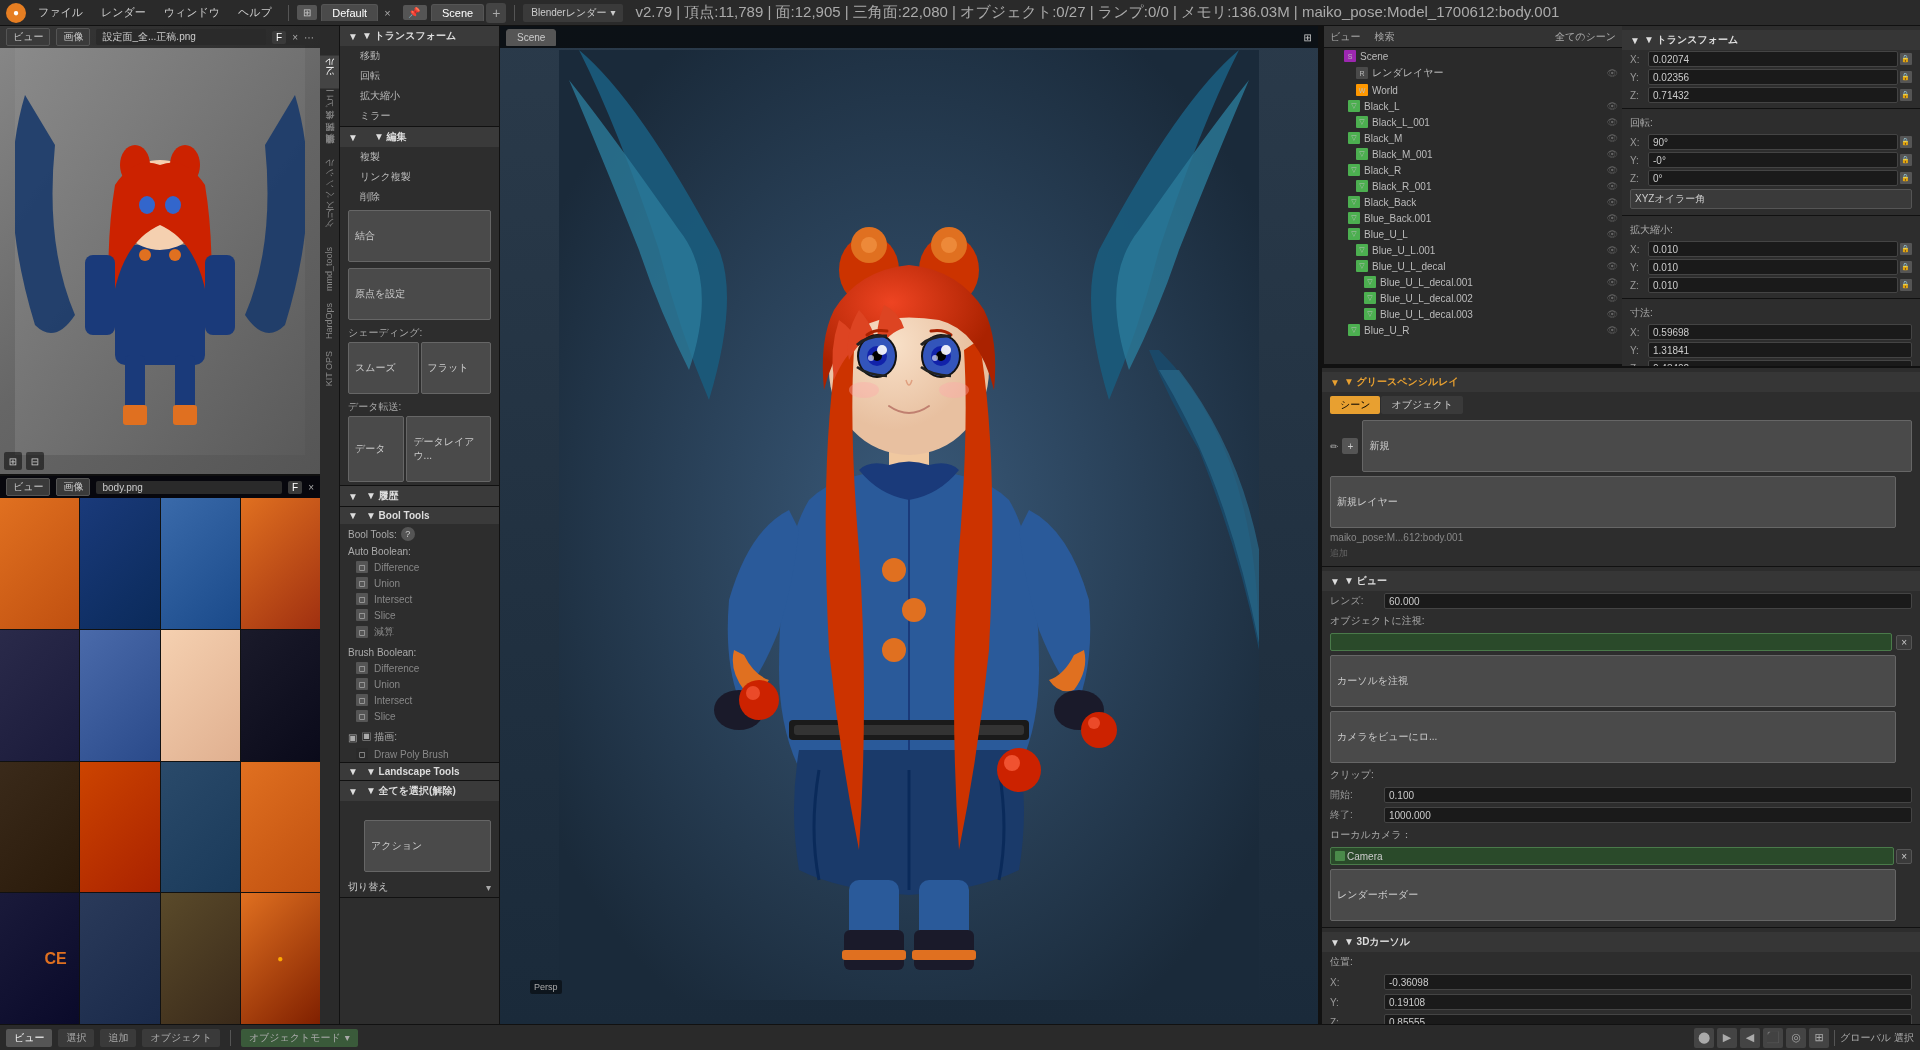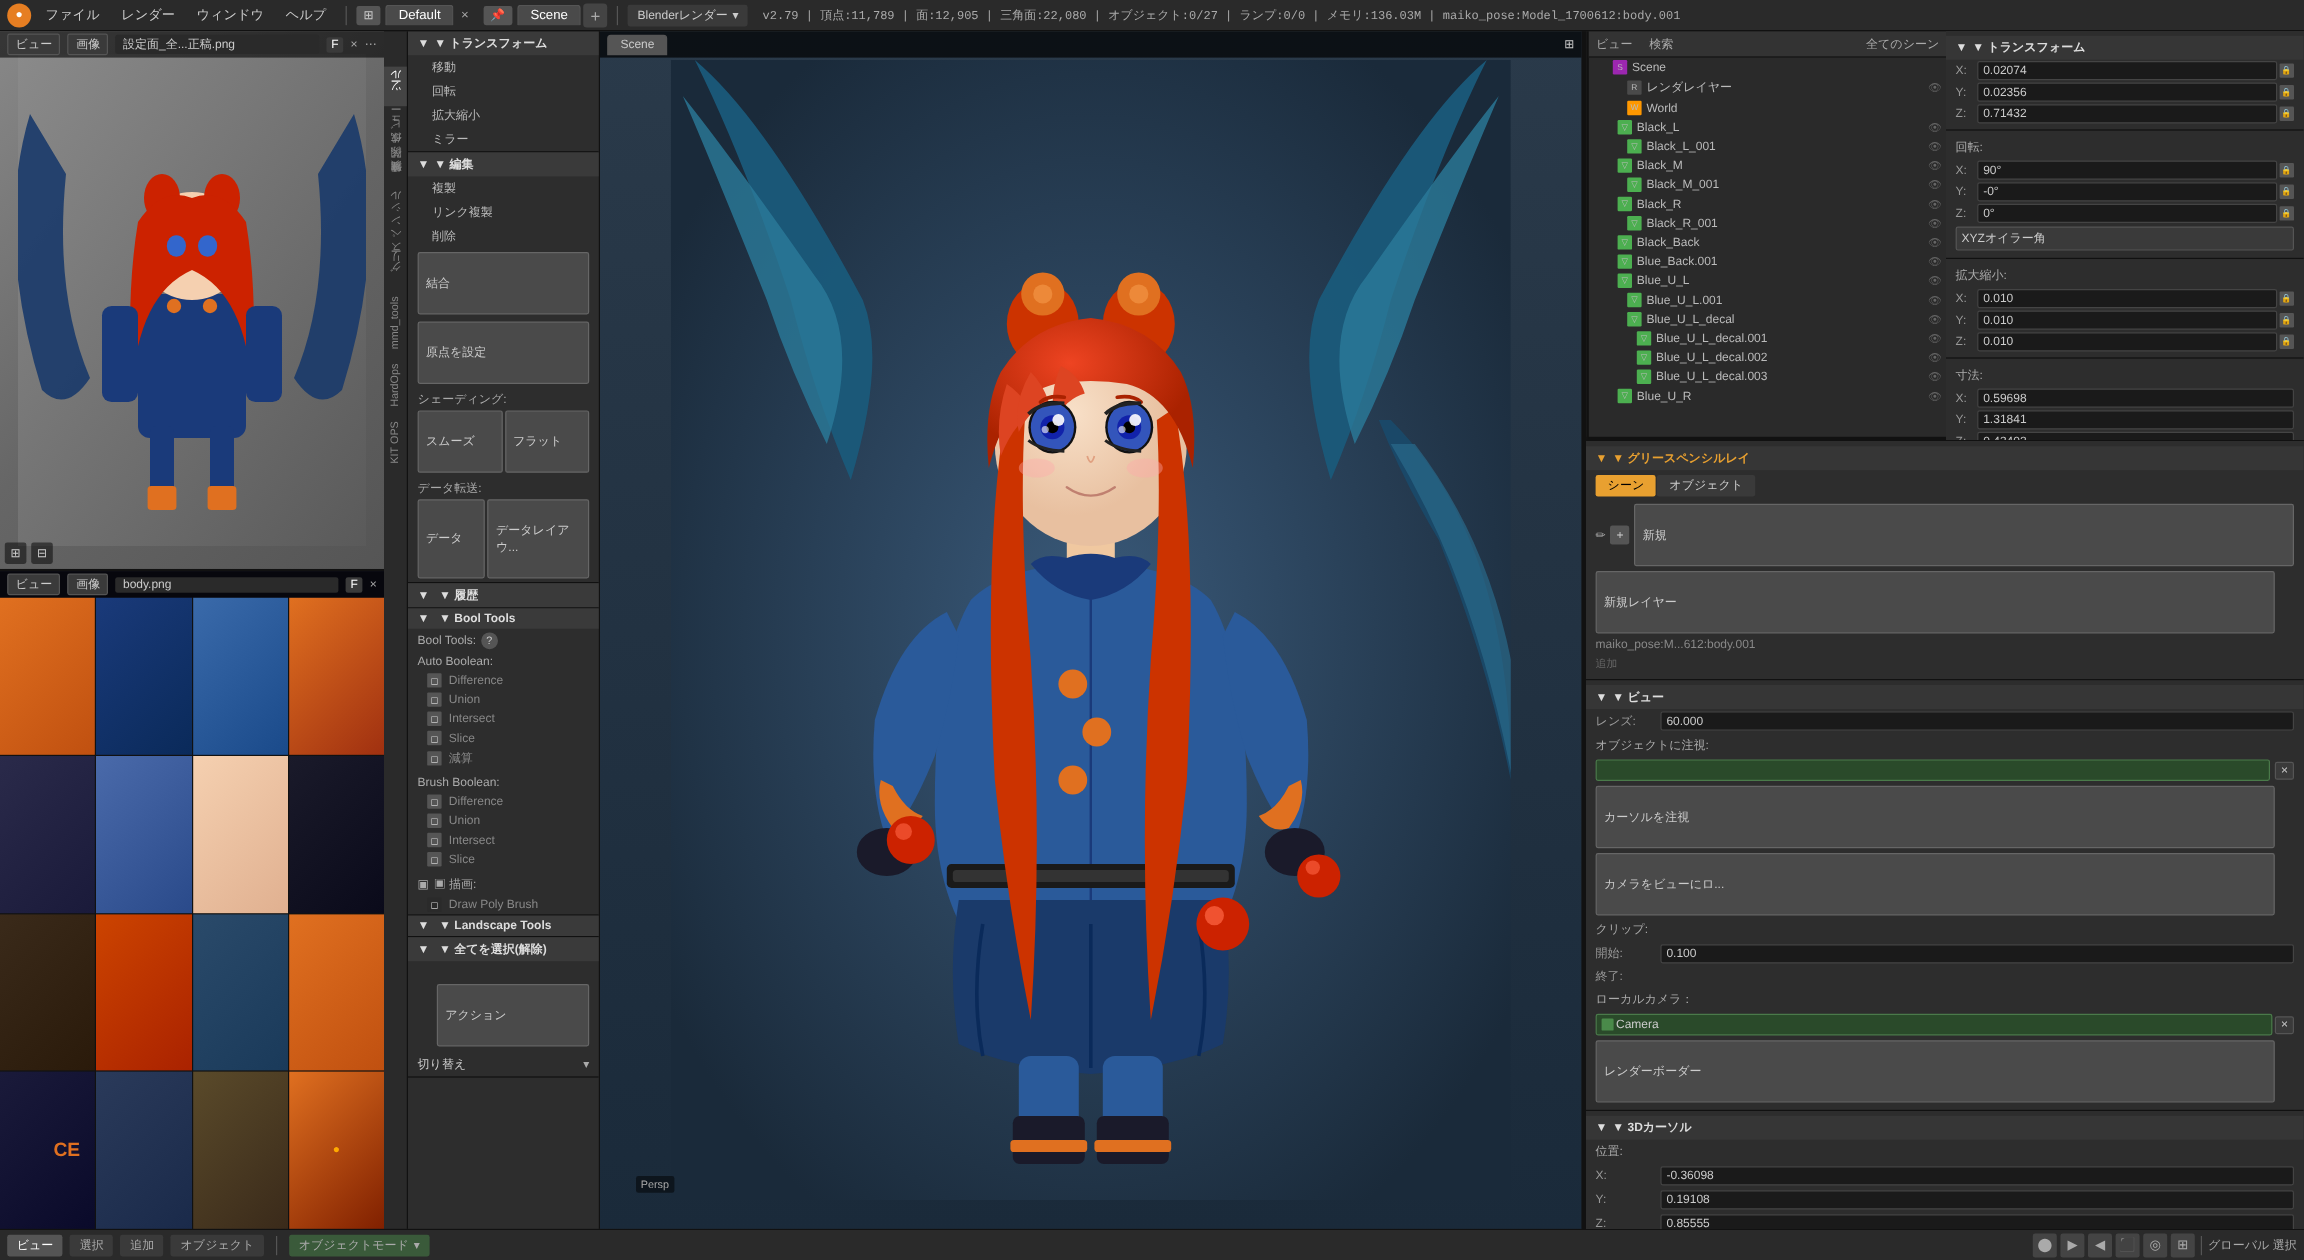--- a/index.html
+++ b/index.html
@@ -430,21 +430,21 @@
   <div style="background:#555;padding:2px 6px;border-radius:2px;font-size:10px;cursor:pointer;margin-left:4px;">📌</div>
   <div class="workspace-tabs">
     <div class="workspace-tab active">Scene</div>
     <div class="workspace-tab-add">+</div>
   </div>
   <div class="topbar-divider"></div>
   <div style="background:#3a3a3a;padding:2px 8px;border-radius:2px;font-size:10px;cursor:pointer;display:flex;align-items:center;gap:4px;">
     <span>Blenderレンダー</span>
     <span>▾</span>
   </div>
-  <div class="info-bar" style="margin-left:8px;font-size:10px;font-family:Liberation Mono, monospace;">v2.79 | 頂点:11,789 | 面:12,905 | 三角面:22,080 | オブジェクト:0/27 | ランプ:0/0 | メモリ:136.03M | maiko_pose:Model_1700612:body.001</div>
+  <div class="info-bar" style="margin-left:8px;font-size:15px;">v2.79 | 頂点:11,789 | 面:12,905 | 三角面:22,080 | オブジェクト:0/27 | ランプ:0/0 | メモリ:136.03M | maiko_pose:Model_1700612:body.001</div>
 </div>
 
 <div id="main">
 
   <div id="left-content">
 
     <div id="viewport-top">
       <div class="viewport-bg-top">
 
         <div class="viewport-header">
@@ -561,21 +561,21 @@
         </div>
         <div class="panel-item">移動</div>
         <div class="panel-item">回転</div>
         <div class="panel-item">拡大縮小</div>
         <div class="panel-item">ミラー</div>
       </div>
 
       <div class="panel-section">
         <div class="panel-section-header">
           <span>▼</span>
-          <span style="font-size:10px;color:#ddd;margin-left:0;">▼ 編集</span>
+          <span style="font-size:10px;color:#ddd;margin-left:12px;">▼ 編集</span>
         </div>
         <div class="panel-item">複製</div>
         <div class="panel-item">リンク複製</div>
         <div class="panel-item">削除</div>
         <div style="display:flex;align-items:center;padding:3px 8px;gap:4px;">
           <button class="btn-full" style="margin:0;flex:1;">結合</button>
         </div>
         <div style="display:flex;align-items:center;padding:3px 8px;gap:4px;">
           <button class="btn-full" style="margin:0;flex:1;">原点を設定</button>
         </div>
@@ -1084,20 +1084,21 @@
           <div style="padding:2px 8px;">
             <button class="btn-full" style="margin:0;">カメラをビューにロ...</button>
           </div>
           <div style="padding:3px 8px;font-size:10px;color:#aaa;">クリップ:</div>
           <div class="camera-input-row">
             <span class="camera-label">開始:</span>
             <input class="camera-input" type="text" value="0.100" style="">
           </div>
           <div class="camera-input-row">
             <span class="camera-label">終了:</span>
+            <input class="camera-input" type="text" value="1000.000" style="">
           </div>
           <div style="padding:3px 8px;font-size:10px;color:#aaa;">ローカルカメラ：</div>
           <div style="padding:2px 8px;display:flex;align-items:center;gap:2px;">
             <div style="background:#2a4a2a;border:1px solid #4a7a4a;color:#ccc;font-size:10px;flex:1;height:18px;border-radius:2px;padding:1px 4px;display:flex;align-items:center;gap:2px;">
               <span style="background:#4a8a4a;width:10px;height:10px;border-radius:1px;display:inline-block;"></span>
               <span>Camera</span>
             </div>
             <div style="background:#3a3a3a;border:1px solid #555;color:#ccc;font-size:10px;padding:1px 4px;border-radius:2px;cursor:pointer;">×</div>
           </div>
           <div style="padding:2px 8px;">

